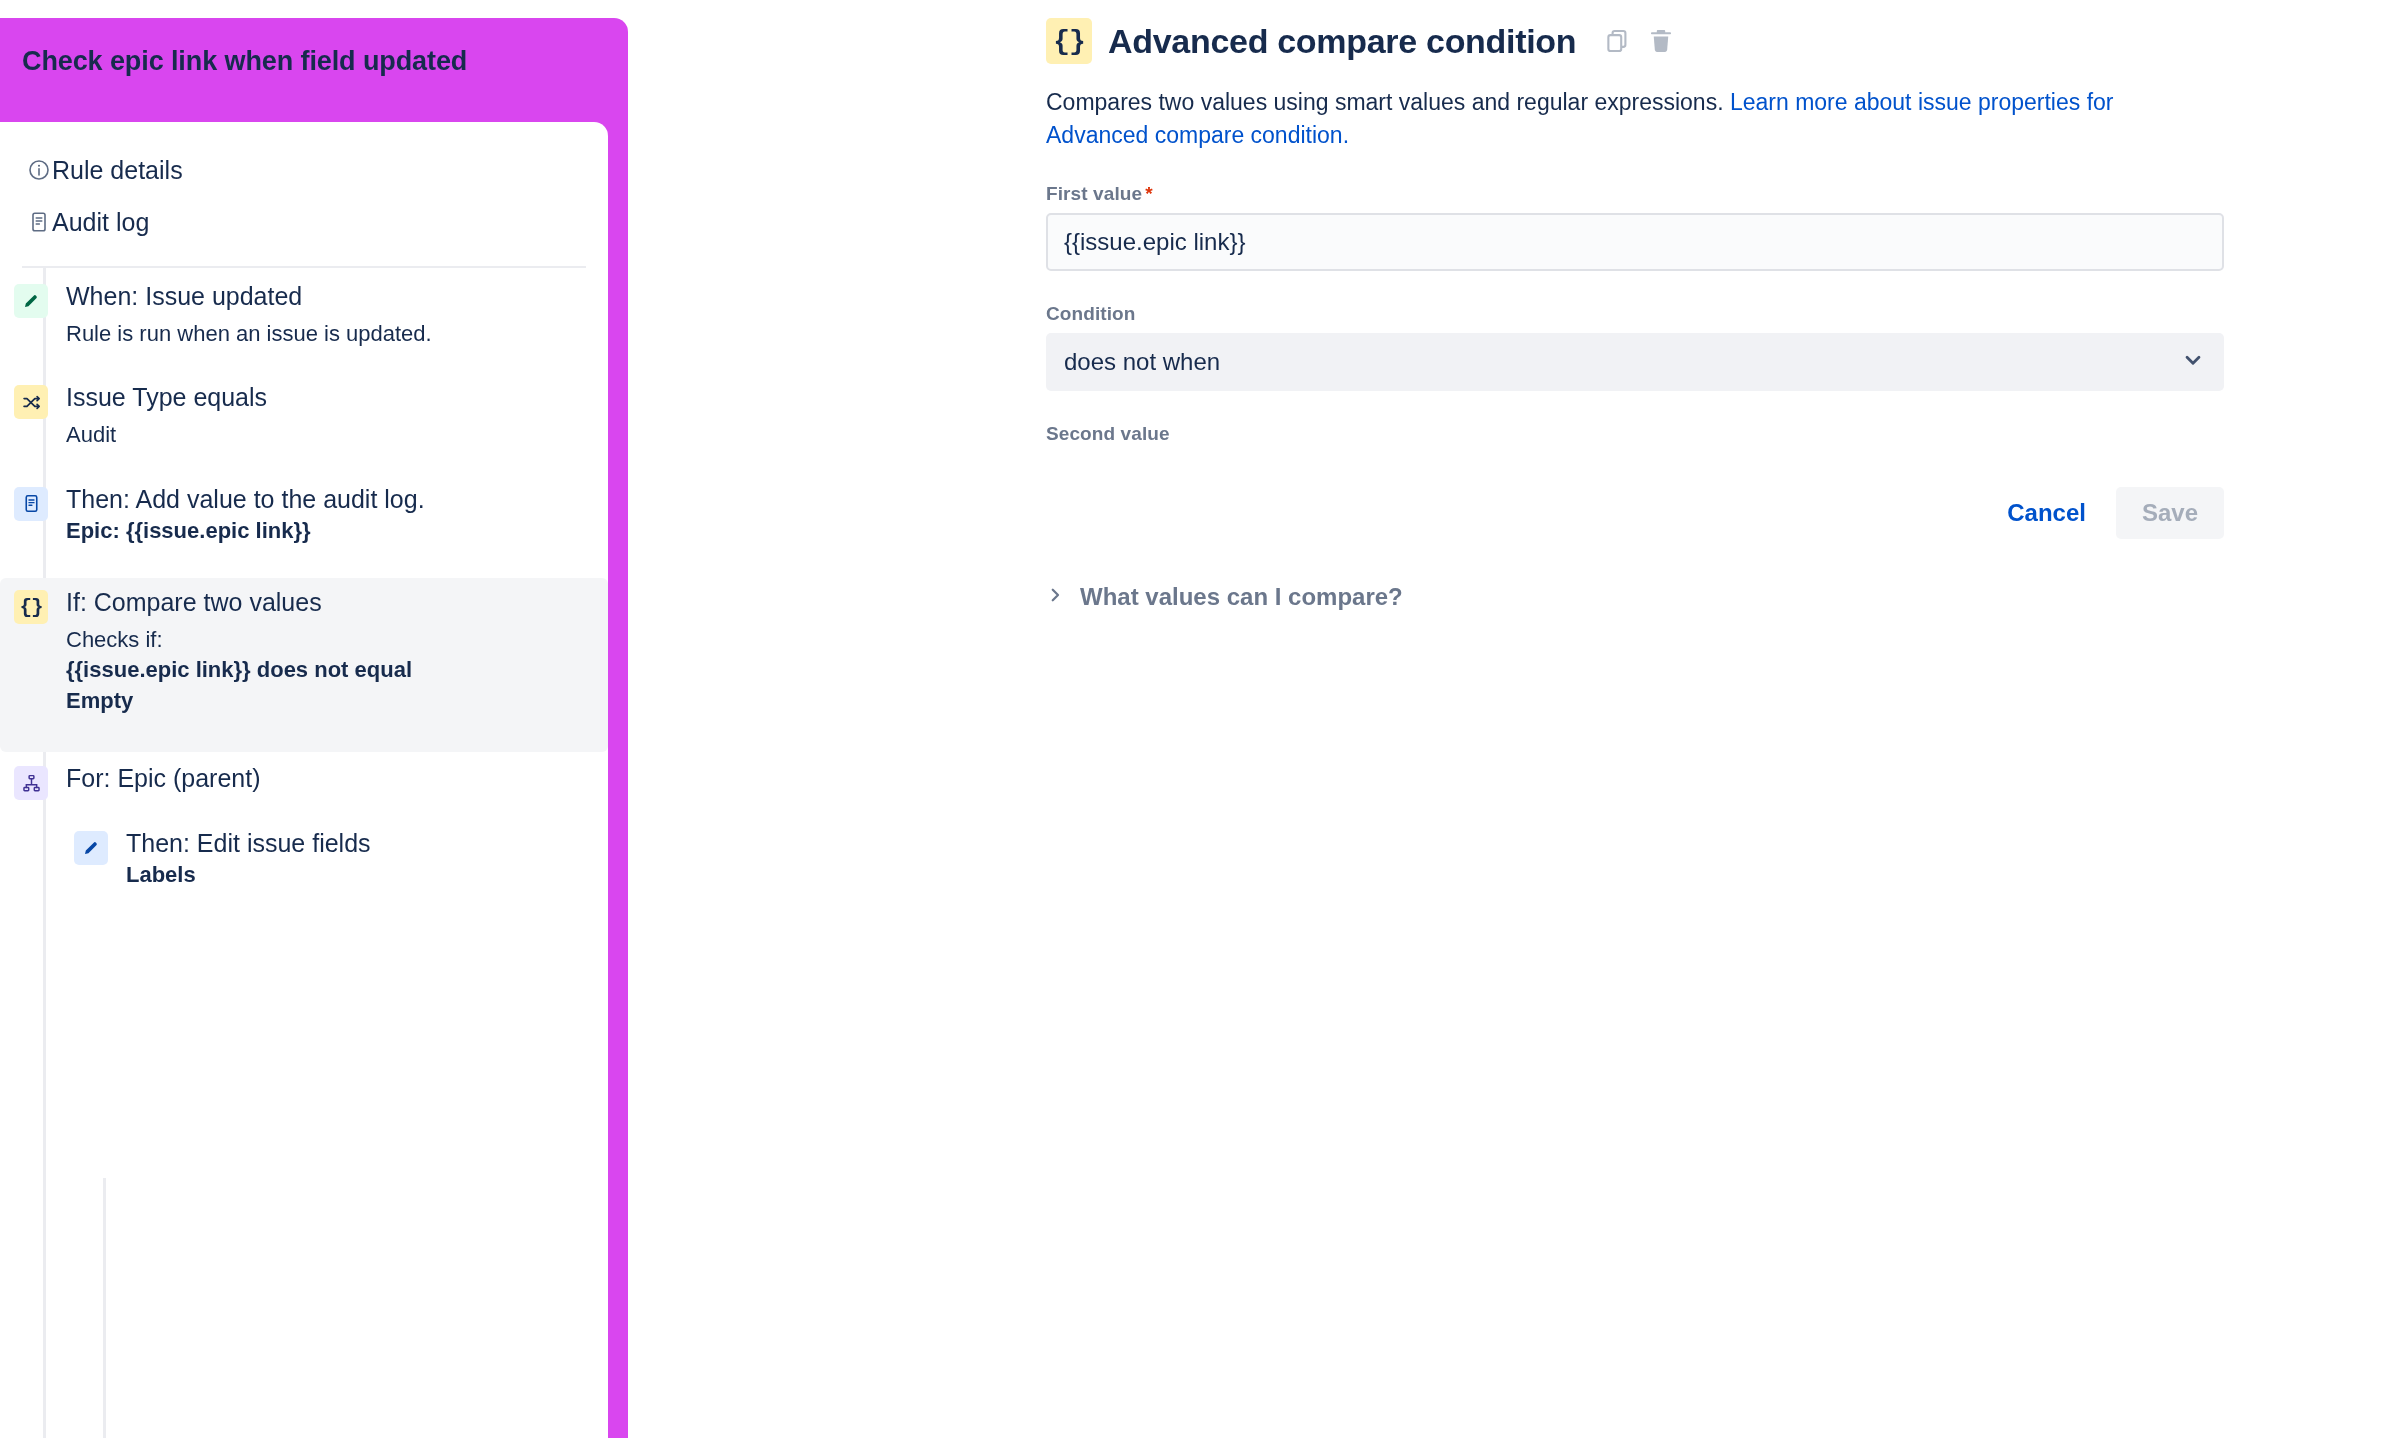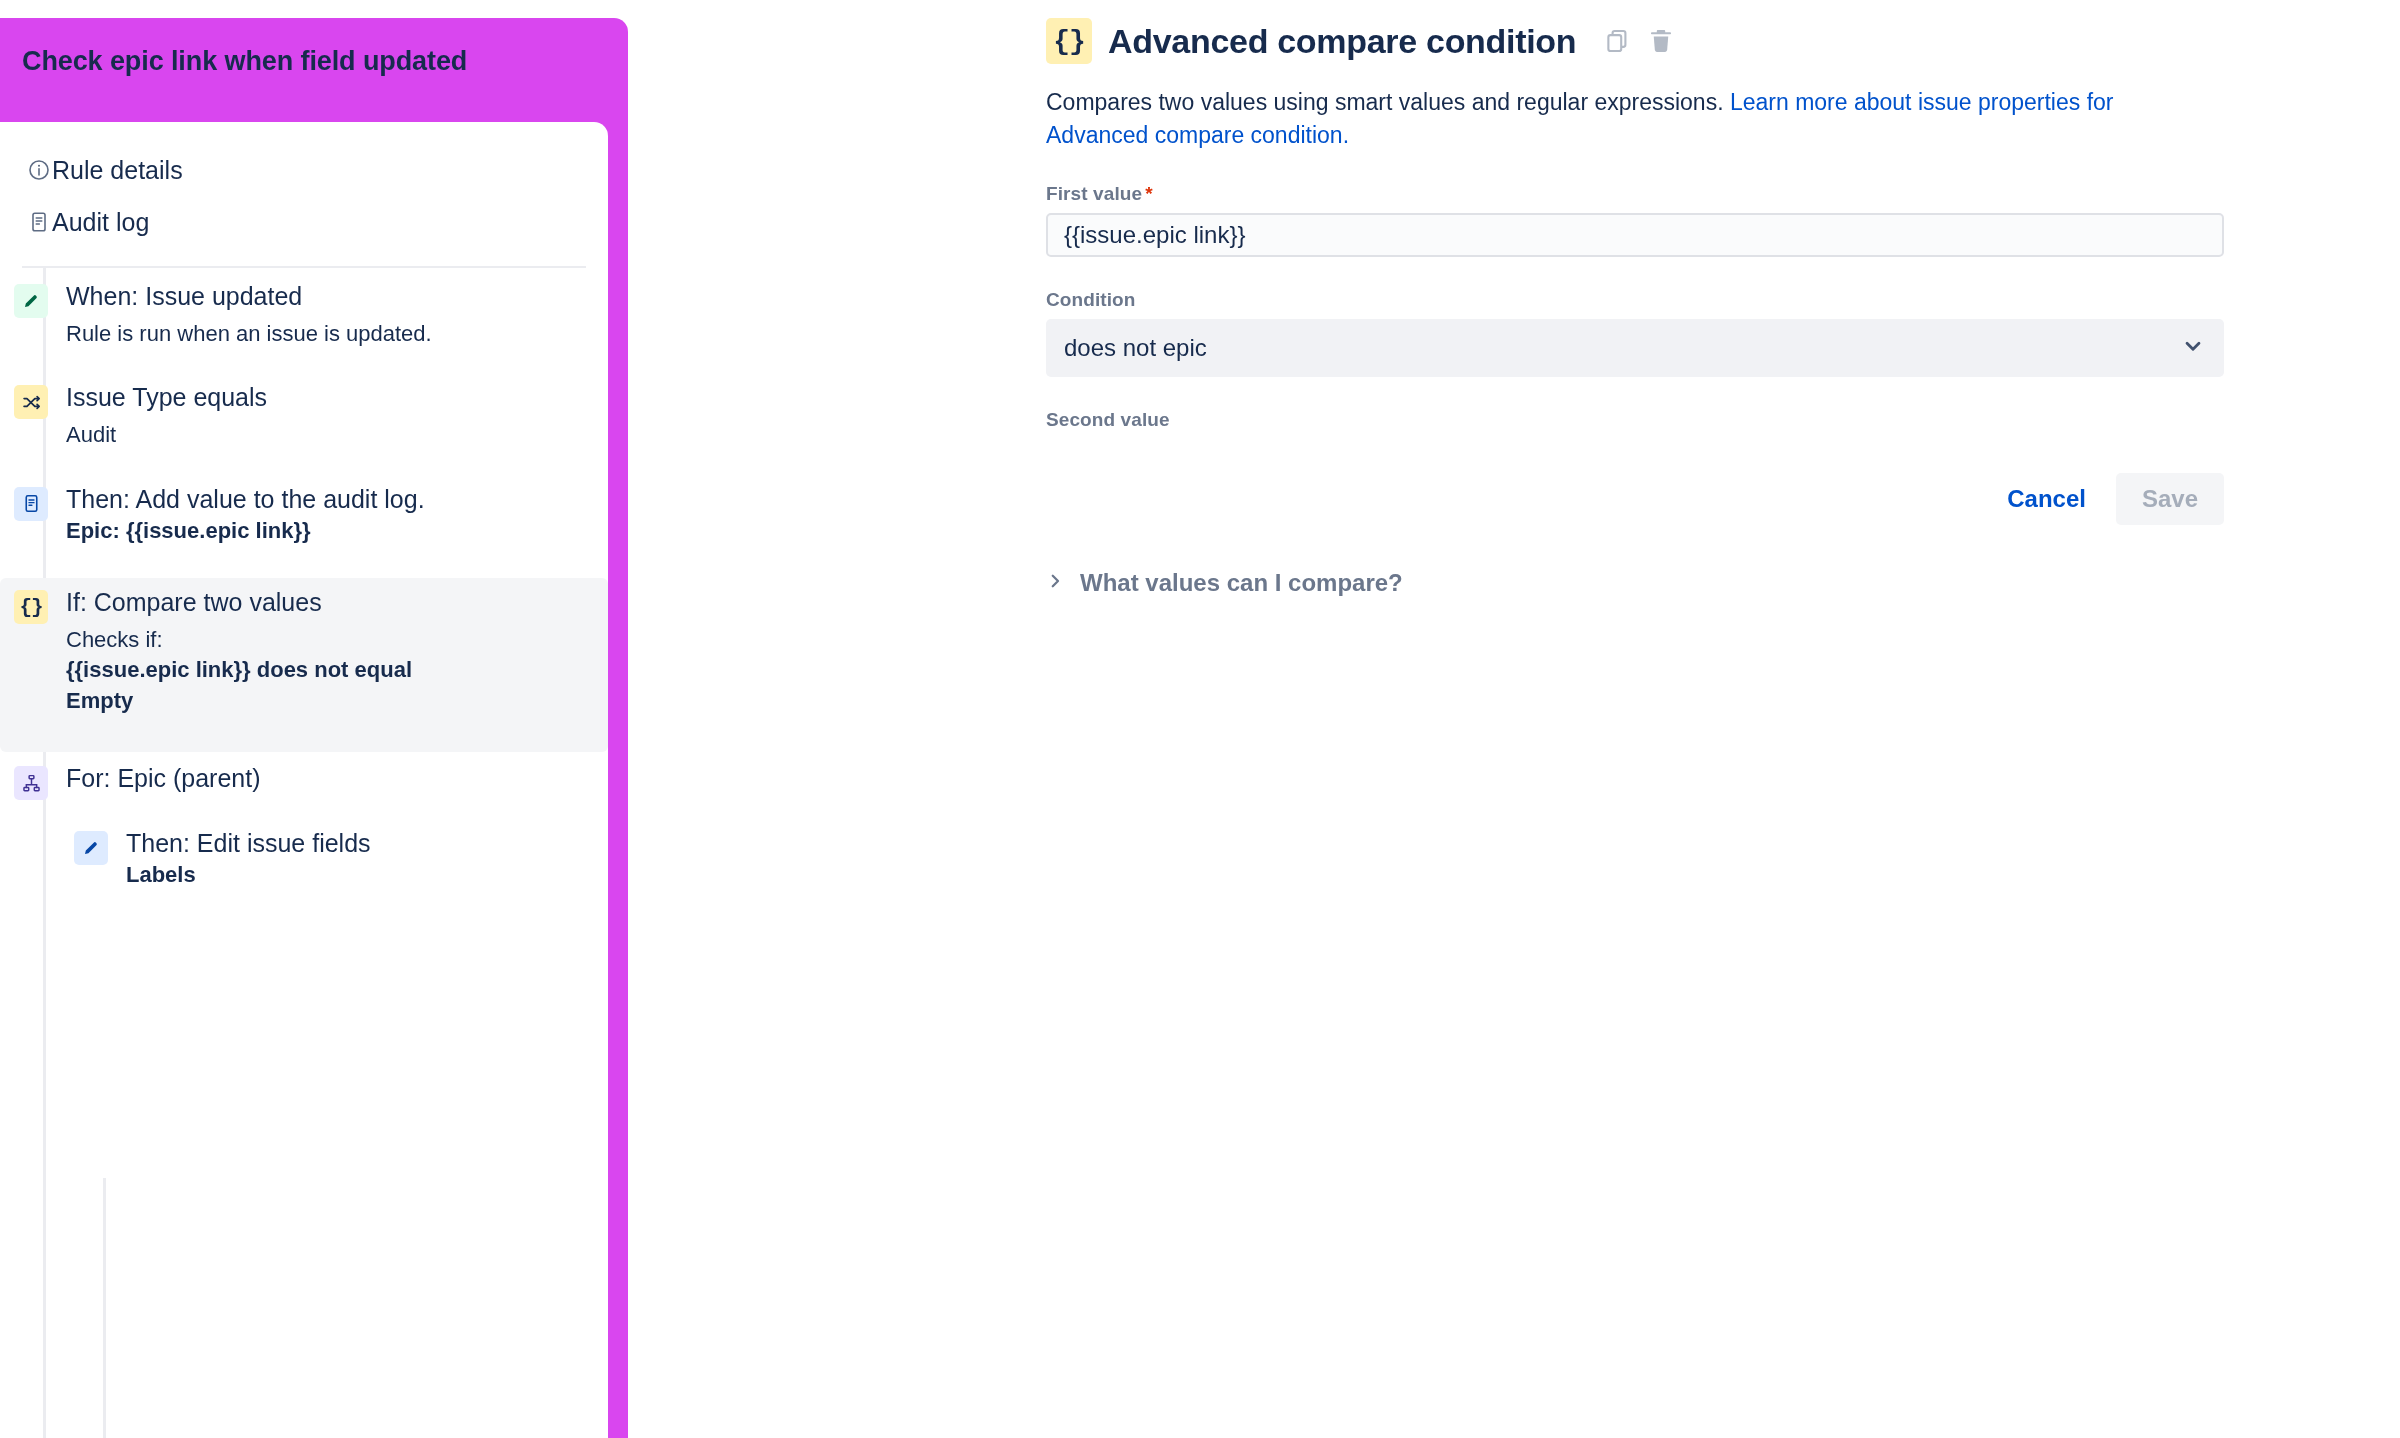--- a/index.html
+++ b/index.html
@@ -181,21 +181,21 @@
     font-size: 19px;
     font-weight: bold;
     color: #6b778c;
     margin-bottom: 8px;
     letter-spacing: 0.1px;
   }
   .req { color: #de350b; margin-left: 3px; }
 
   .txt-input {
     width: 100%;
-    height: 44px;
+    height: 58px;
     border-radius: 5px;
     border: 2px solid #dfe1e6;
     background: #fafbfc;
     font-size: 24px;
     color: #172b4d;
     padding: 0 16px;
     font-family: "Liberation Sans", sans-serif;
     outline: none;
   }
   .txt-input.focused {
@@ -422,21 +422,21 @@
       <div class="field-label">
         <span>First value</span><span class="req">*</span>
       </div>
       <input class="txt-input" type="text" value="{{issue.epic link}}" style="">
     </div>
 
     <div class="field">
       <div class="field-label">Condition</div>
       <div class="select-wrap">
         <div class="select-box">
-          <span>does not epic</span>
+          <span>does not when</span>
         </div>
         <span class="select-chevron">
           <svg width="26" height="26" viewBox="0 0 24 24" fill="none">
             <path d="M6.5 9.5L12 15l5.5-5.5" stroke="#42526e" stroke-width="2.6" stroke-linecap="round" stroke-linejoin="round"></path>
           </svg>
         </span>
       </div>
     </div>
 
     <div class="field">

